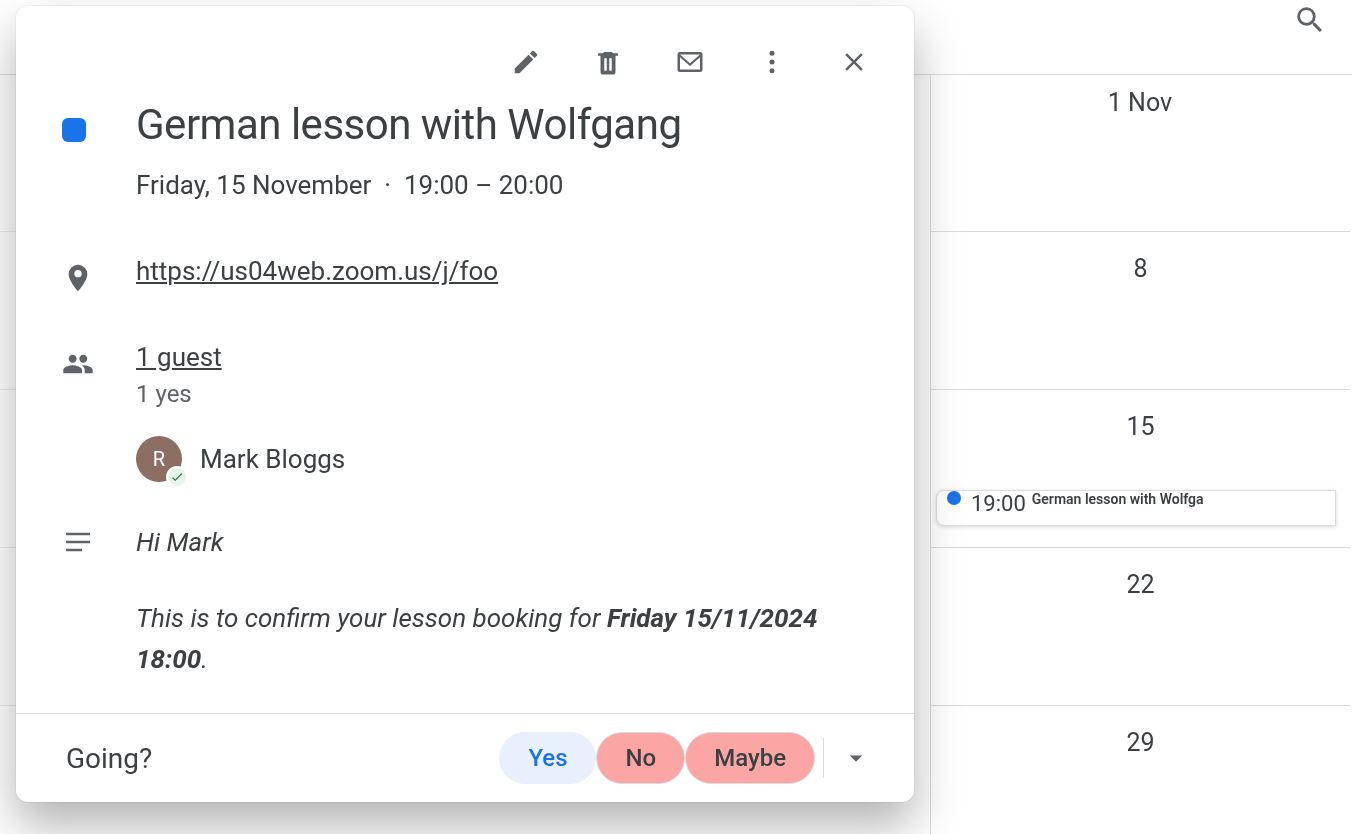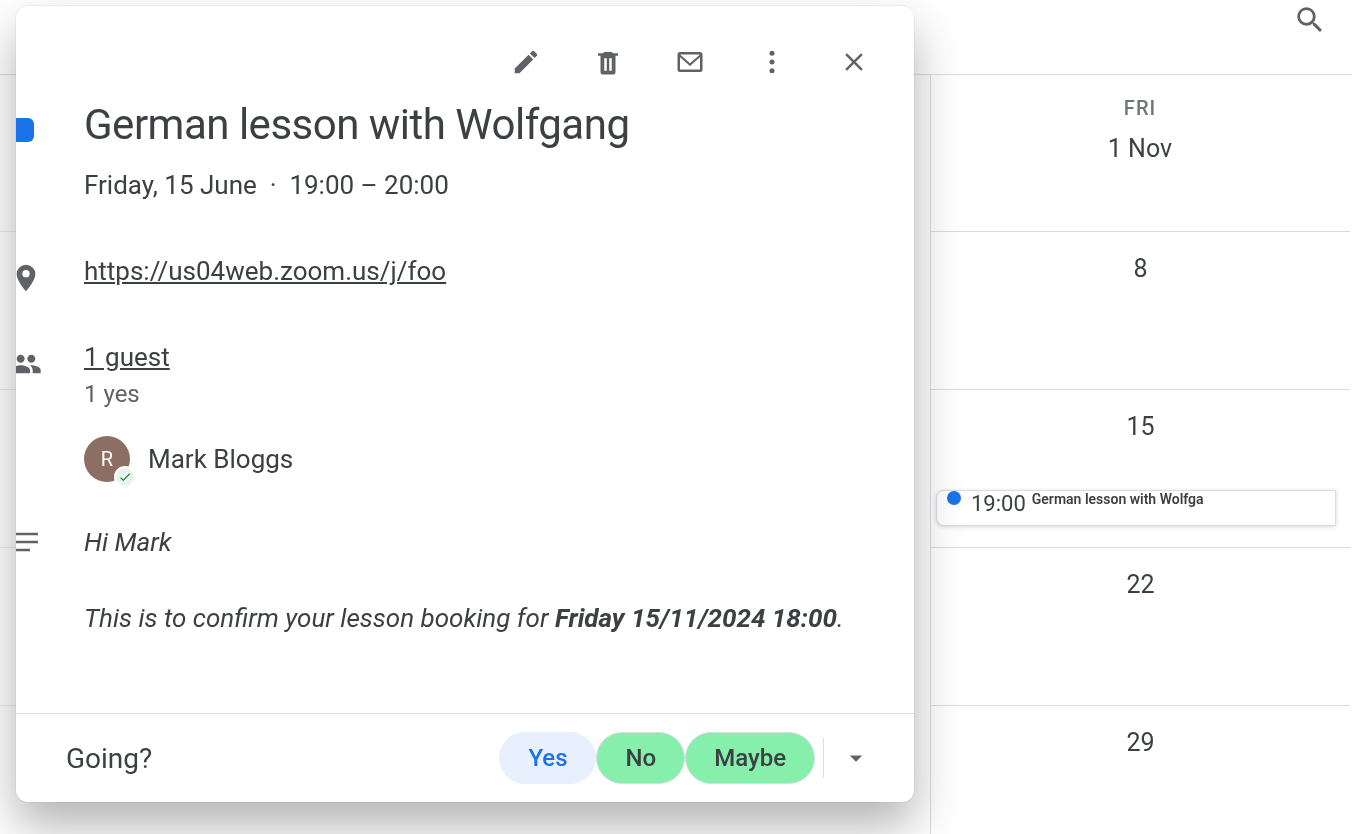--- a/index.html
+++ b/index.html
@@ -21,21 +21,21 @@
   .event-title-small { font-size: 14px; font-weight: 600; color: #3c4043; }
 
   .search-btn { position: absolute; top: -4px; right: 18px; width: 48px; height: 48px; display:flex; align-items:center; justify-content:center; cursor:pointer; border-radius:50%; }
 
   
   .popup { position: absolute; top: 6px; left: 16px; width: 898px; height: 796px; background: #fff; border-radius: 12px; box-shadow: 0 24px 48px rgba(0,0,0,.3), 0 0 0 1px rgba(0,0,0,.04); display: flex; flex-direction: column; }
   .popup-toolbar { display: flex; justify-content: flex-end; gap: 30px; padding: 30px 34px 10px 0; }
   .icon-btn { width: 52px; height: 52px; border-radius: 50%; display: flex; align-items: center; justify-content: center; cursor: pointer; }
   .icon-btn svg { width: 30px; height: 30px; fill: #5f6368; }
 
-  .popup-body { flex: 1; overflow: hidden; padding-left: 68px; padding-right: 48px; position: relative; }
+  .popup-body { flex: 1; overflow: hidden; padding-left: 120px; padding-right: 48px; position: relative; }
   .row { position: relative; margin-top: 0; }
   .left-icon { position: absolute; left: -76px; top: 4px; width: 36px; height: 36px; display:flex; align-items:center; justify-content:center; }
   .left-icon svg { width: 32px; height: 32px; fill: #5f6368; }
 
   .color-square { position:absolute; left:-74px; top: 16px; width: 24px; height: 24px; border-radius: 6px; background: #1a73e8; }
 
   .event-title { font-size: 42px; line-height: 1.1; color: #3c4043; font-weight: 400; letter-spacing: -0.5px; }
   .event-subtitle { font-size: 26px; color: #3c4043; margin-top: 22px; }
 
   .section { margin-top: 56px; position: relative; }
@@ -49,21 +49,21 @@
   .guest-name { font-size: 26px; color: #3c4043; }
 
   .desc-section { margin-top: 40px; position: relative; }
   .desc-section p { font-size: 26px; color: #3c4043; line-height: 1.55; font-style: italic; }
   .desc-section p + p { margin-top: 36px; }
   .desc-section strong { font-weight: 700; }
 
   .popup-footer { border-top: 1px solid #dadce0; display: flex; align-items: center; padding: 18px 34px 18px 50px; gap: 20px; }
   .going-label { font-size: 28px; color: #3c4043; flex: 1; }
   .rsvp { display:flex; align-items:center; }
-  .pill { height: 52px; padding: 0 28px; border-radius: 26px; border: 1px solid #dadce0; background: #86efac; display:flex; align-items:center; justify-content:center; font-size: 24px; color: #3c4043; cursor: pointer; font-weight: 500; }
+  .pill { height: 52px; padding: 0 28px; border-radius: 26px; border: 1px solid #dadce0; background: #fca5a5; display:flex; align-items:center; justify-content:center; font-size: 24px; color: #3c4043; cursor: pointer; font-weight: 500; }
   .pill.selected { background: #e8f0fe; border-color: #e8f0fe; color: #1a73e8; }
   .footer-divider { width:1px; height:40px; background:#dadce0; margin: 0 8px; }
   .chev-btn { width:48px; height:48px; display:flex; align-items:center; justify-content:center; cursor:pointer; border-radius:50%; }
 
   
   .left-grid { position:absolute; top:74px; left:0; width:100px; bottom:0; }
   .left-grid .lr { height:158px; border-bottom:1px solid #e8eaed; }
 </style>
 </head>
 <body>
@@ -74,21 +74,20 @@
 
   <div class="left-grid">
     <div class="lr"></div>
       <div class="lr"></div>
       <div class="lr"></div>
       <div class="lr"></div>
       <div class="lr"></div>
   </div>
 
   <div class="day-header">
-    <div class="day-name">FRI</div>
     <div class="day-date">1 Nov</div>
   </div>
 
   <div class="grid-col">
     <div class="grid-row"></div>
     <div class="grid-row">
       <div class="cell-date">8</div>
     </div>
     <div class="grid-row">
       <div class="cell-date">15</div>
@@ -145,21 +144,21 @@
         </svg>
     </div>
   </div>
 
   <div class="popup-body">
 
     <div class="row" style="margin-top:4px;">
       <span class="color-square"></span>
       <div class="event-title">German lesson with Wolfgang</div>
       <div class="event-subtitle">
-        <span>Friday, 15 June</span>
+        <span>Friday, 15 November</span>
         &nbsp;·&nbsp;
         <span>19:00 – 20:00</span>
       </div>
     </div>
 
     <div class="section">
       <span class="left-icon">
         <svg viewBox="0 0 24 24">
             <path d="M12 2a7 7 0 00-7 7c0 5.25 7 13 7 13s7-7.75 7-13a7 7 0 00-7-7zm0 9.5A2.5 2.5 0 1112 6a2.5 2.5 0 010 5.5z"></path>
           </svg>

